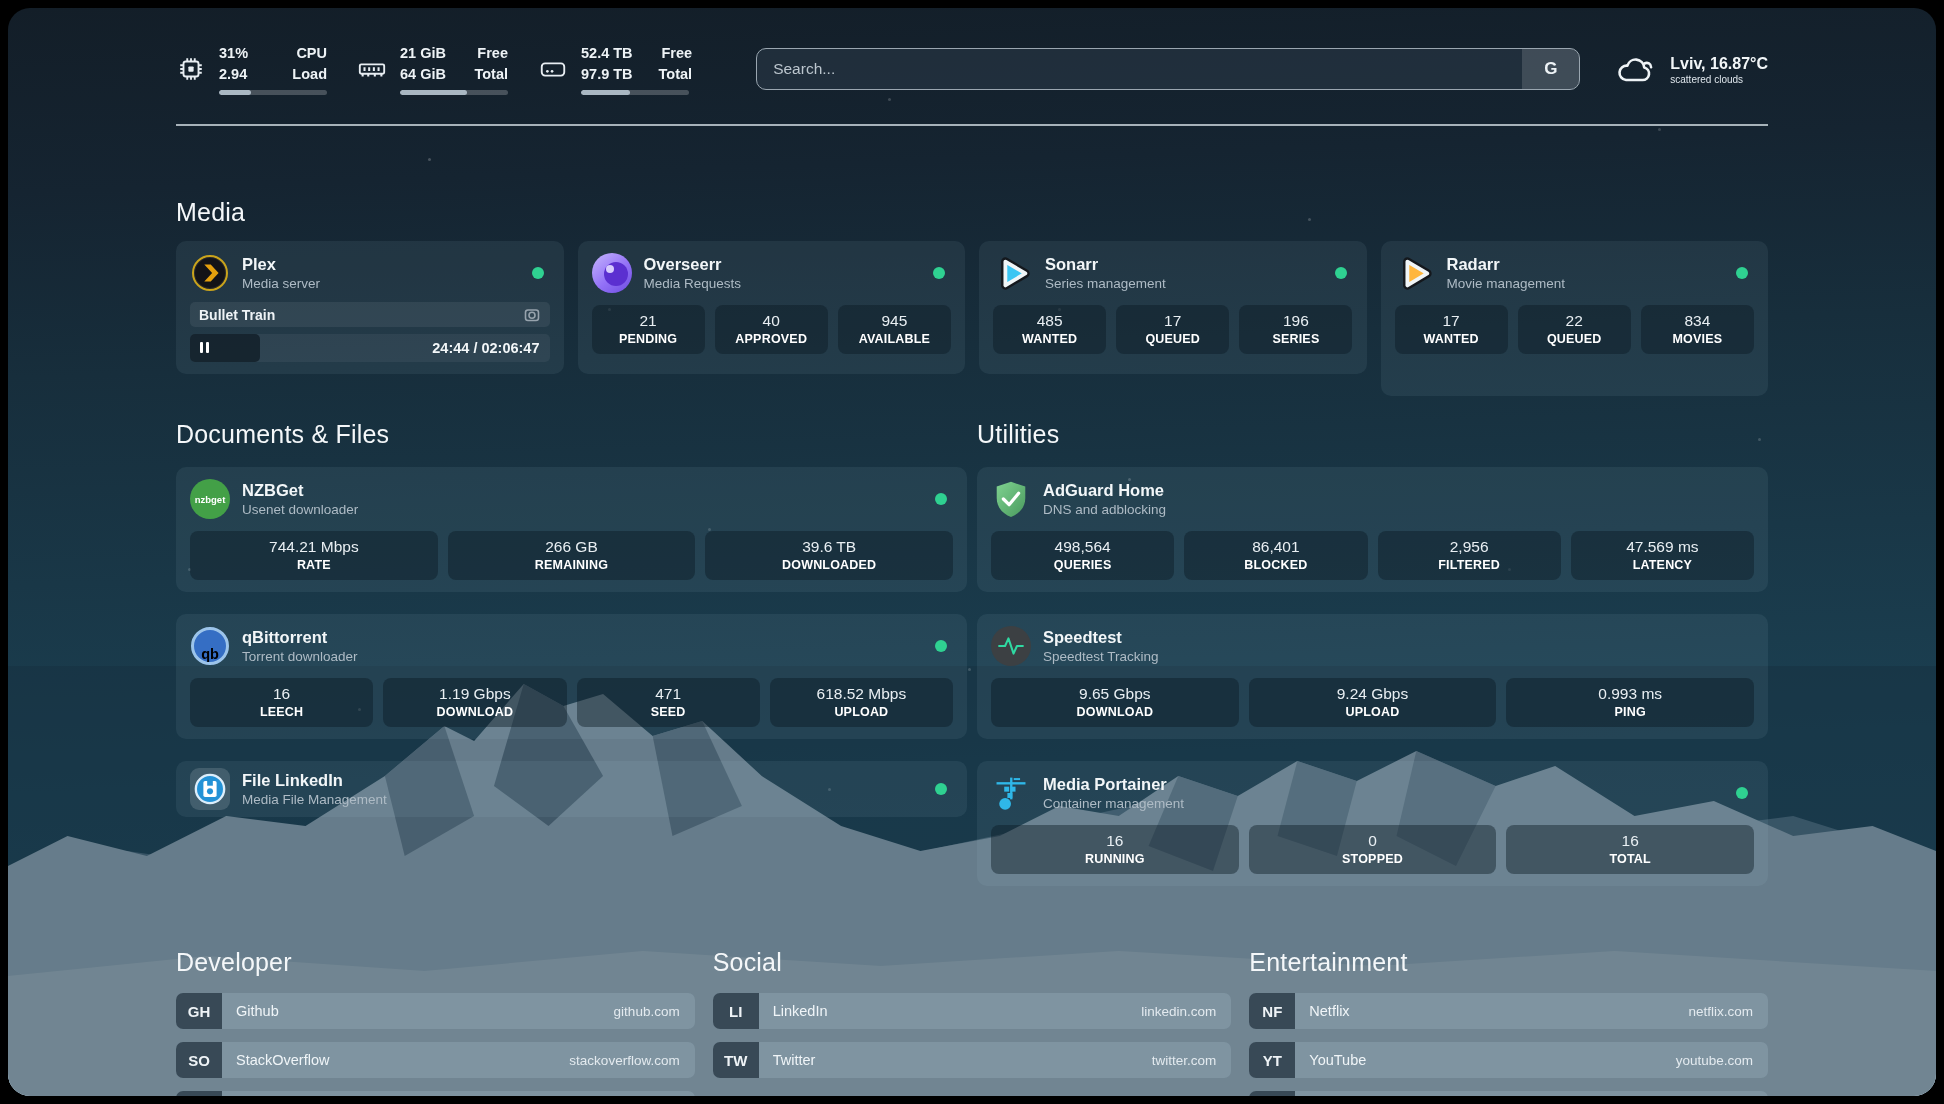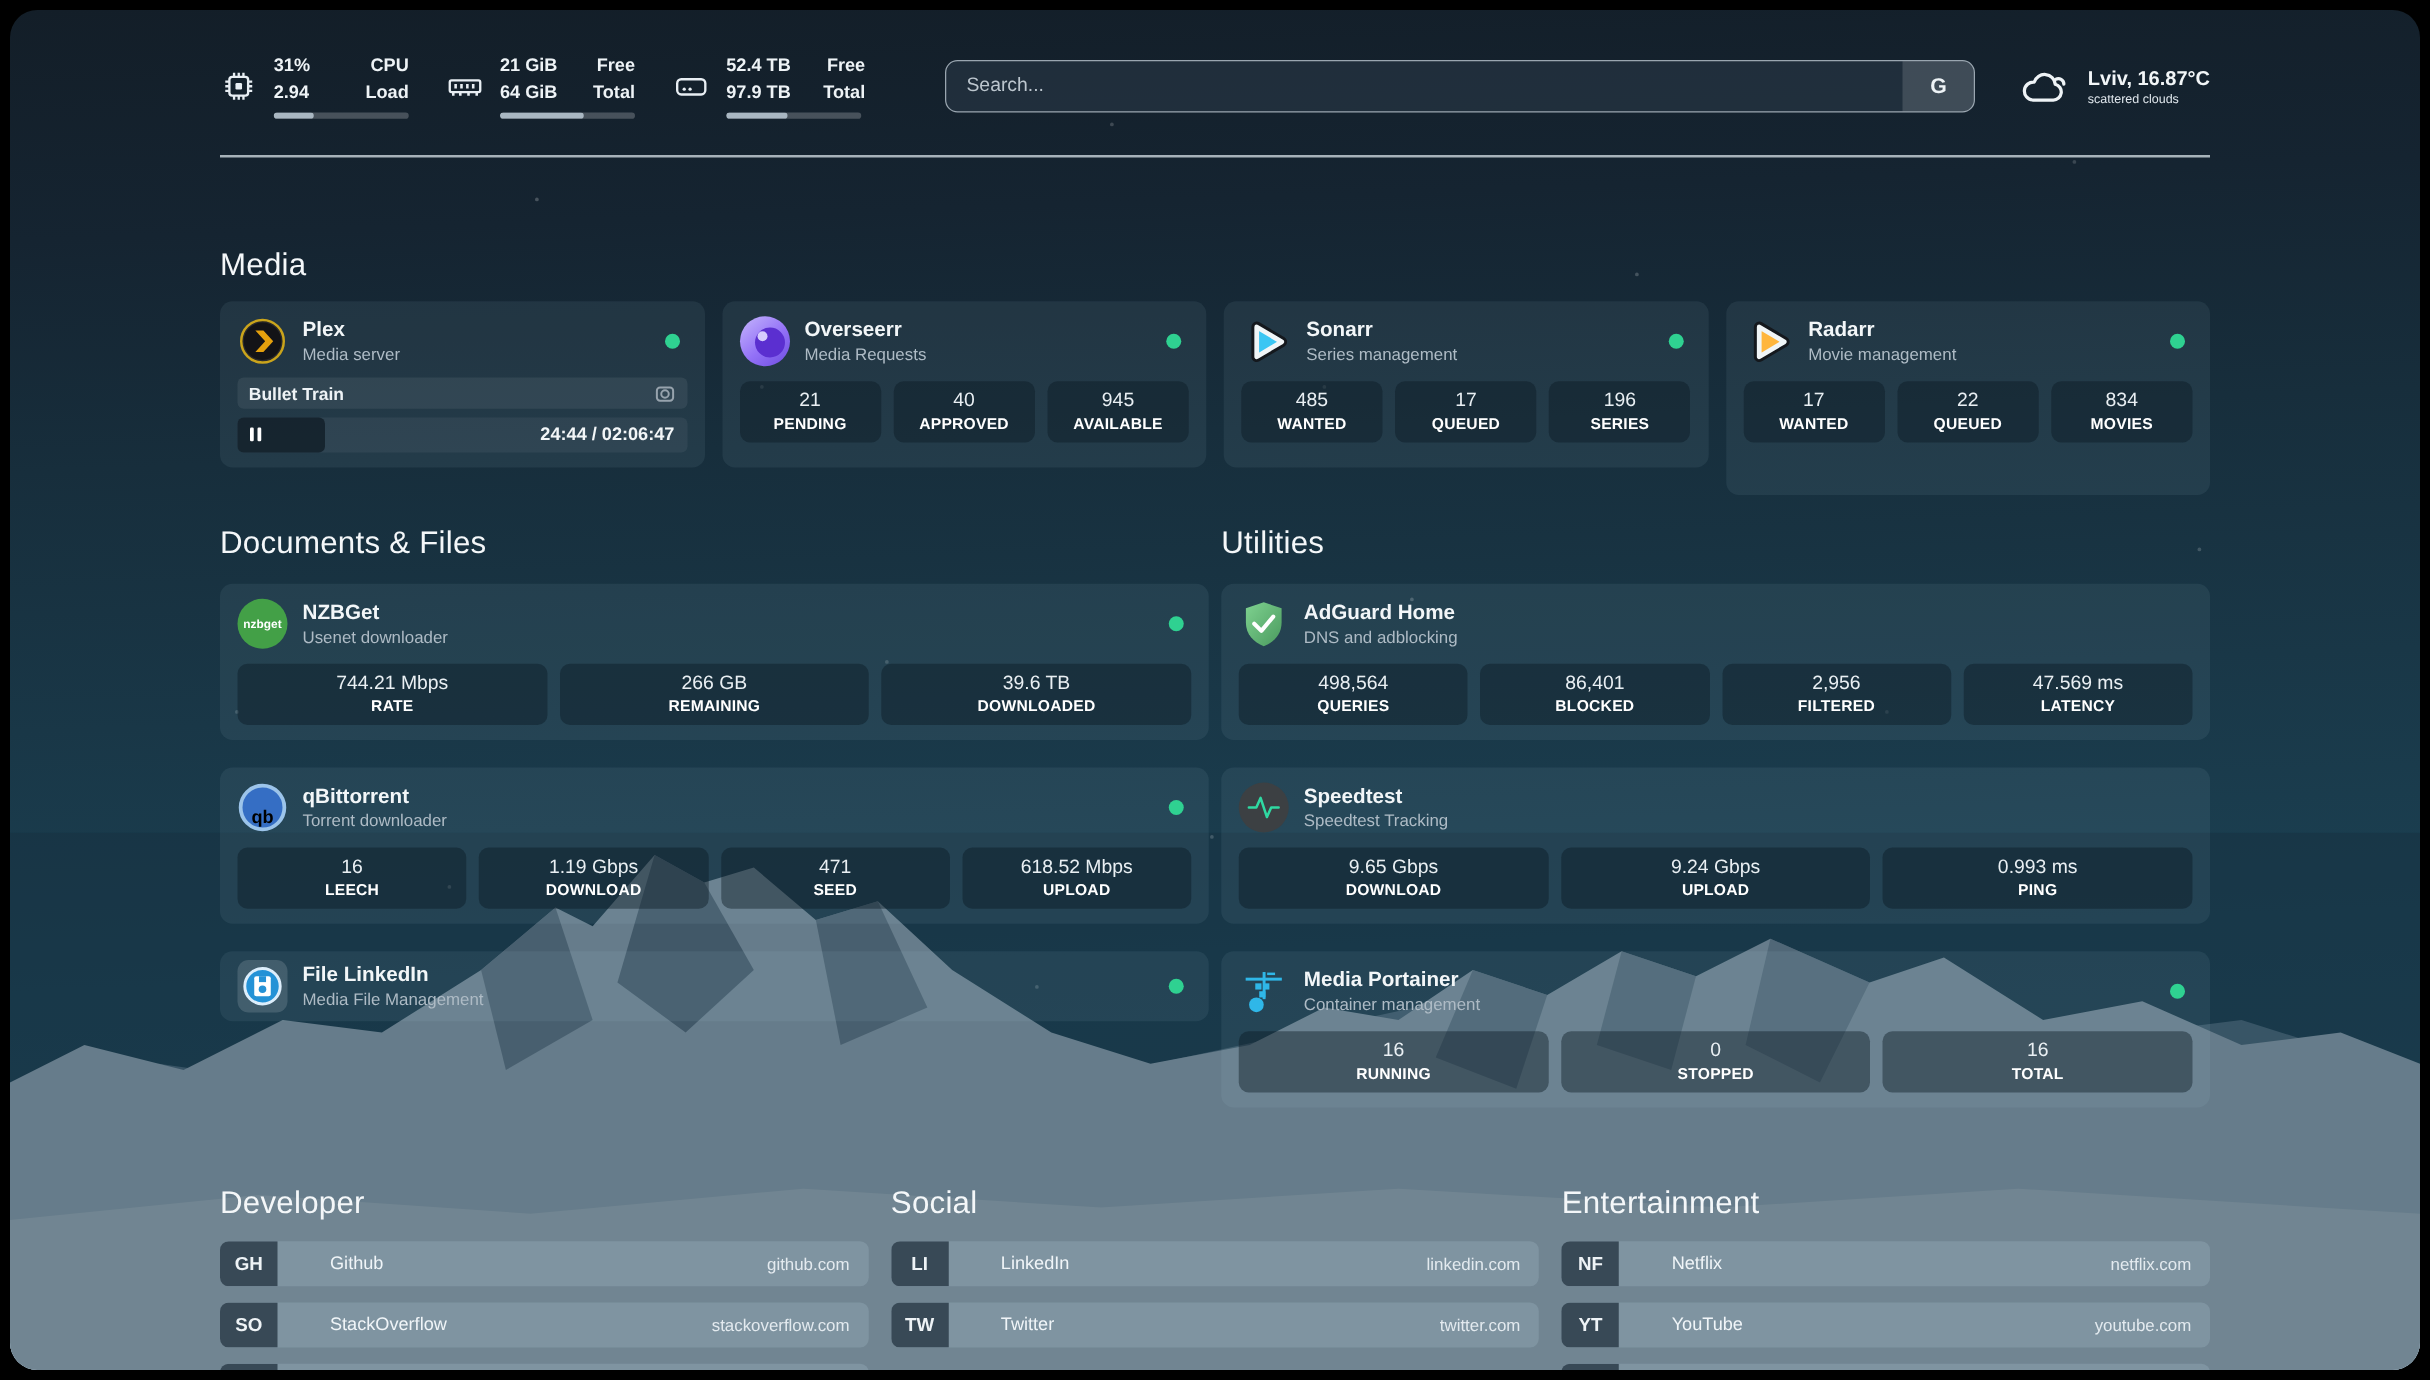--- a/index.html
+++ b/index.html
@@ -108,21 +108,21 @@
   .plex-time { margin-left:auto; padding-right:10px; font-size:14.5px; font-weight:700;
     color:#f2f6f8; position:relative; }
 
   
   .bookmarks { display:grid; grid-template-columns:repeat(3,1fr); column-gap:18px; margin-top:62px; }
   .bm-rows { margin-top:16px; }
   .bm-row { display:flex; align-items:stretch; height:36px; margin-bottom:13px;
     background:rgba(185,212,226,.2); border-radius:7px; overflow:hidden; cursor:pointer;text-align:center; }
   .bm-abbr { width:46px; flex:none; background:rgba(13,28,40,.62); color:#eef3f6;
     font-size:15px; font-weight:600; display:flex; align-items:center; justify-content:center; }
-  .bm-name { padding-left:14px; font-size:14.5px; color:#f0f5f8; align-self:center;margin-left:28px; }
+  .bm-name { padding-left:14px; font-size:14.5px; color:#f0f5f8; align-self:center; }
   .bm-url { margin-left:auto; padding-right:15px; font-size:13.5px; color:#e3eaef; align-self:center; }
 </style>
 </head>
 <body>
 
 <div class="frame">
  <div class="screen">
 
   <svg class="mountains" viewBox="0 0 1944 430" preserveAspectRatio="none">
     <polygon fill="#8fa8ba" opacity="0.55" points="0,230 120,185 260,205 400,140 520,90 640,115 760,150 900,190 1040,160 1180,130 1320,150 1480,120 1640,170 1800,150 1944,195 1944,430 0,430"></polygon>

